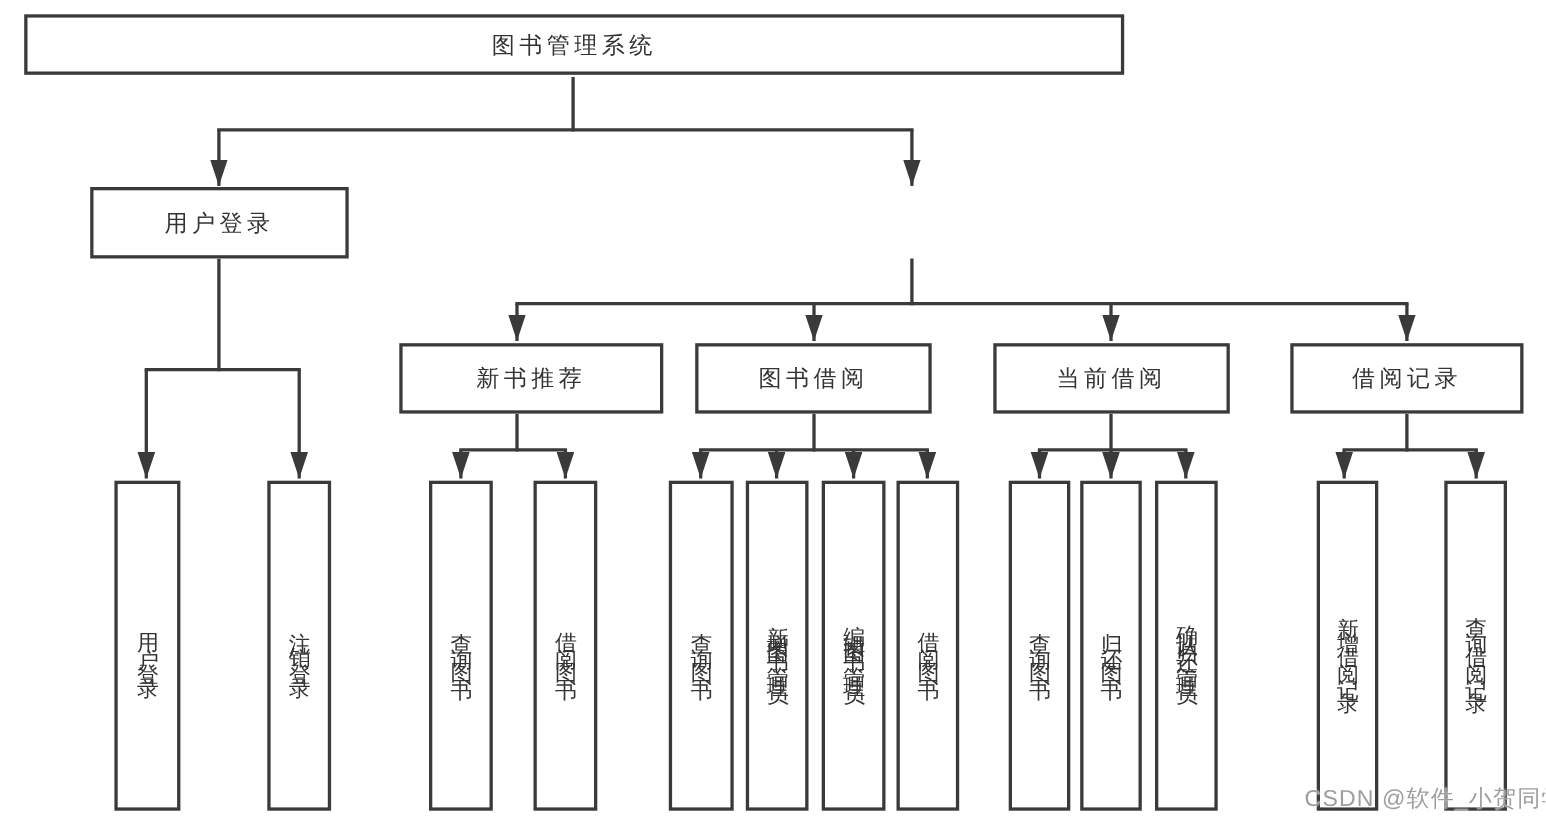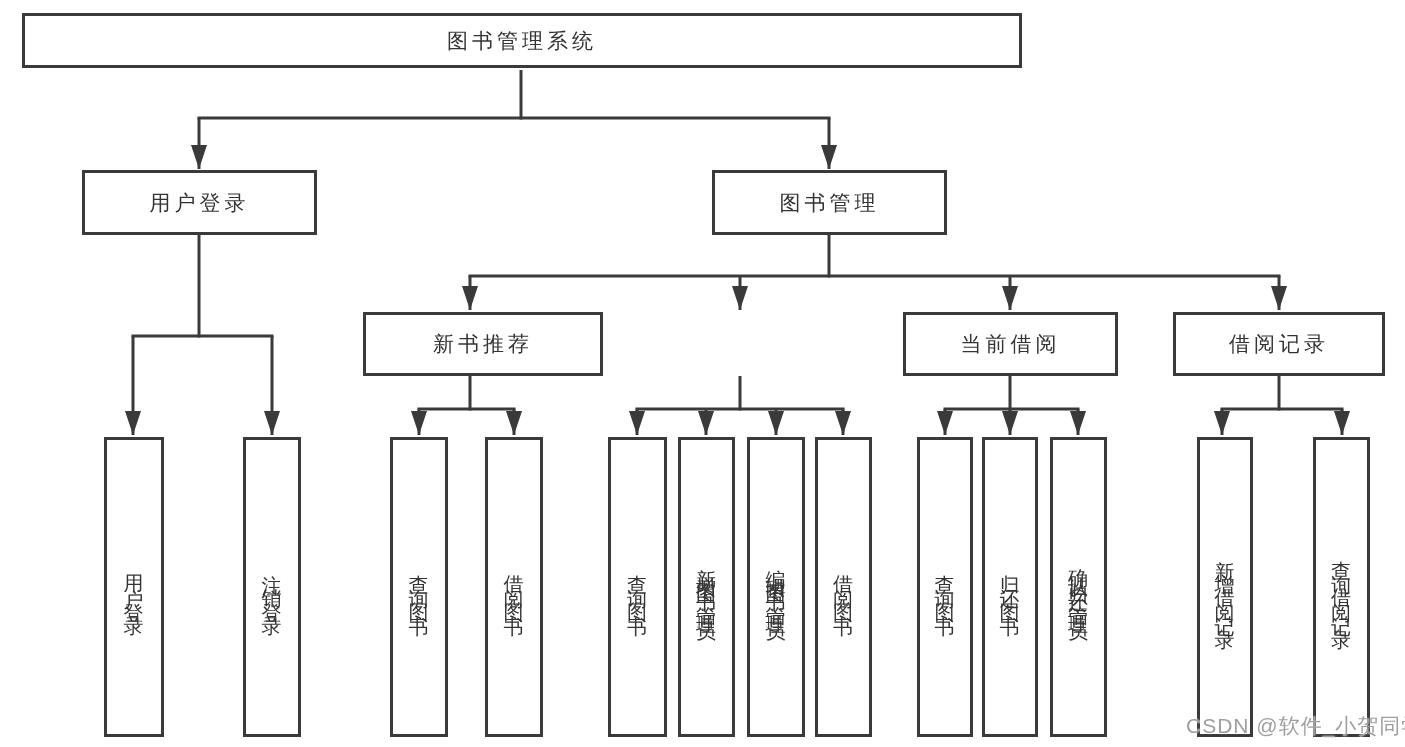--- a/index.html
+++ b/index.html
@@ -73,26 +73,26 @@
     </g>
   </svg>
 
   <div class="box hbox" style="left:22px;top:13px;width:1000px;height:55px;">
     <span class="lbl">图书管理系统</span>
   </div>
 
   <div class="box hbox" style="left:82px;top:170px;width:235px;height:65px;">
     <span class="lbl">用户登录</span>
   </div>
-  <div class="box hbox" style="left:712px;top:170px;width:235px;height:65px;">
-    <span class="lbl">图书管理</span>
-  </div>
 
   <div class="box hbox" style="left:363px;top:312px;width:240px;height:64px;">
     <span class="lbl">新书推荐</span>
+  </div>
+  <div class="box hbox" style="left:632px;top:312px;width:215px;height:64px;">
+    <span class="lbl">图书借阅</span>
   </div>
   <div class="box hbox" style="left:903px;top:312px;width:215px;height:64px;">
     <span class="lbl">当前借阅</span>
   </div>
   <div class="box hbox" style="left:1173px;top:312px;width:212px;height:64px;">
     <span class="lbl">借阅记录</span>
   </div>
 
   <div class="box vbox leaf" style="left:104px;width:60px;">
     <span class="lbl">用户登录</span>

